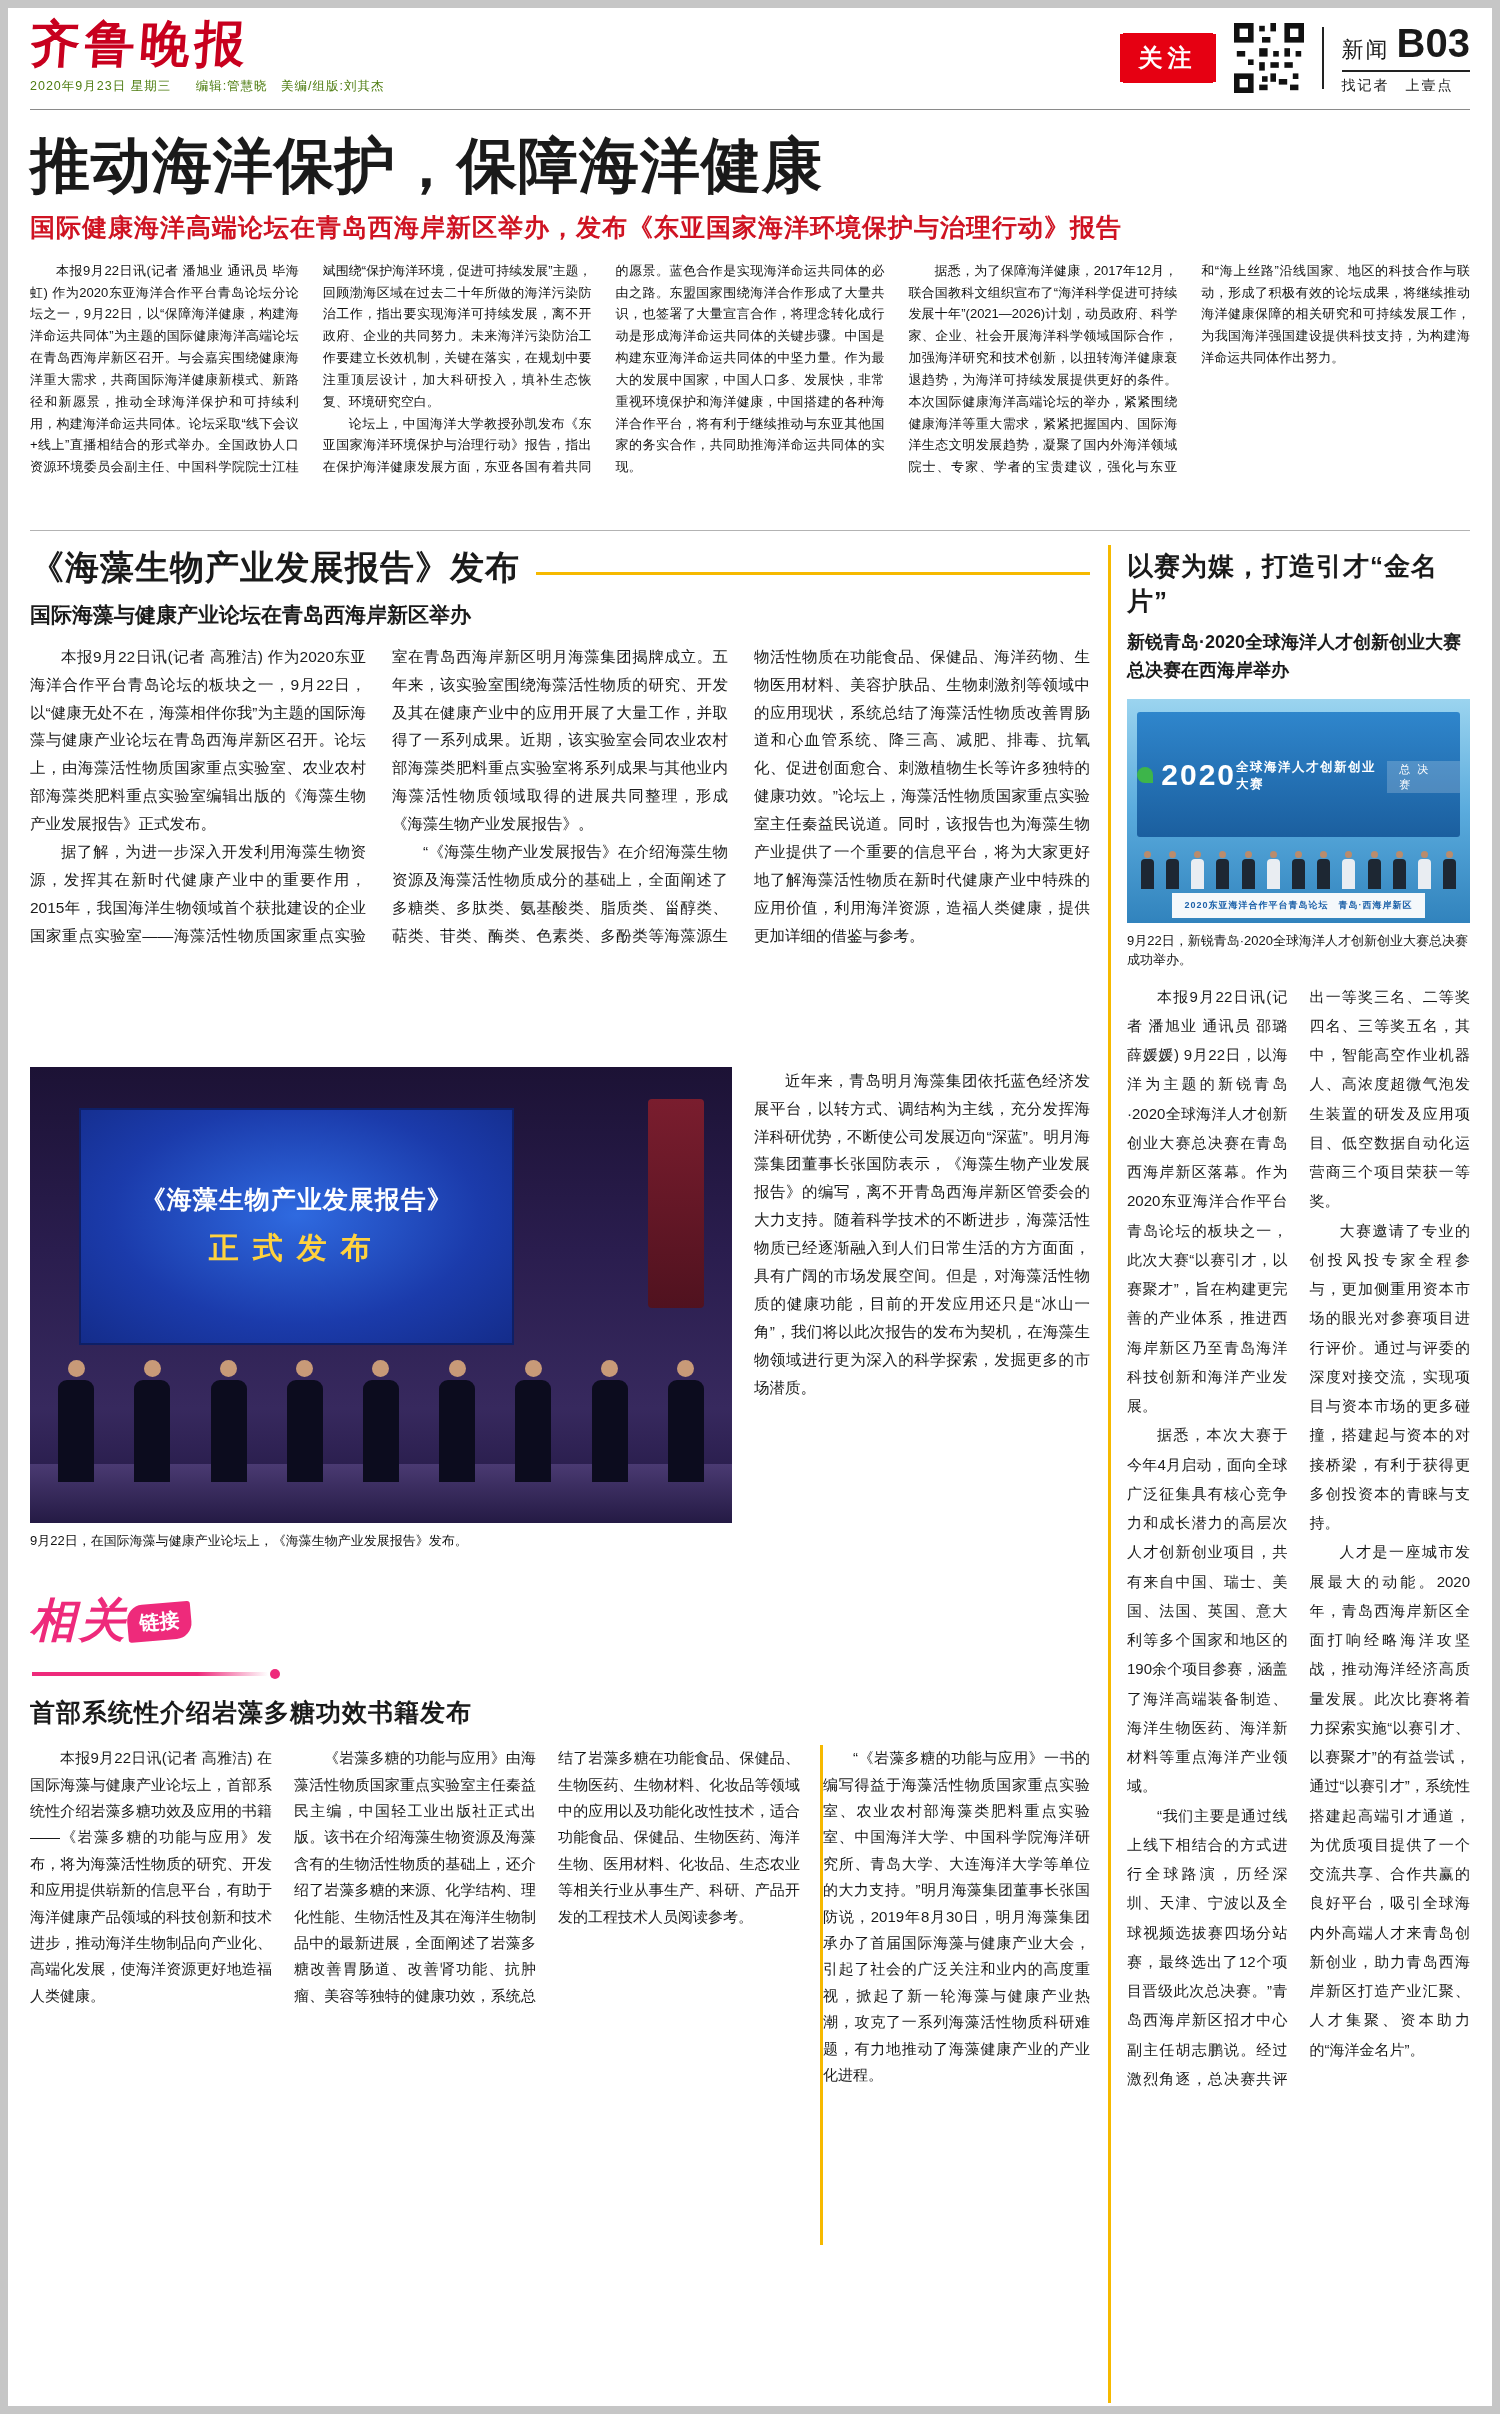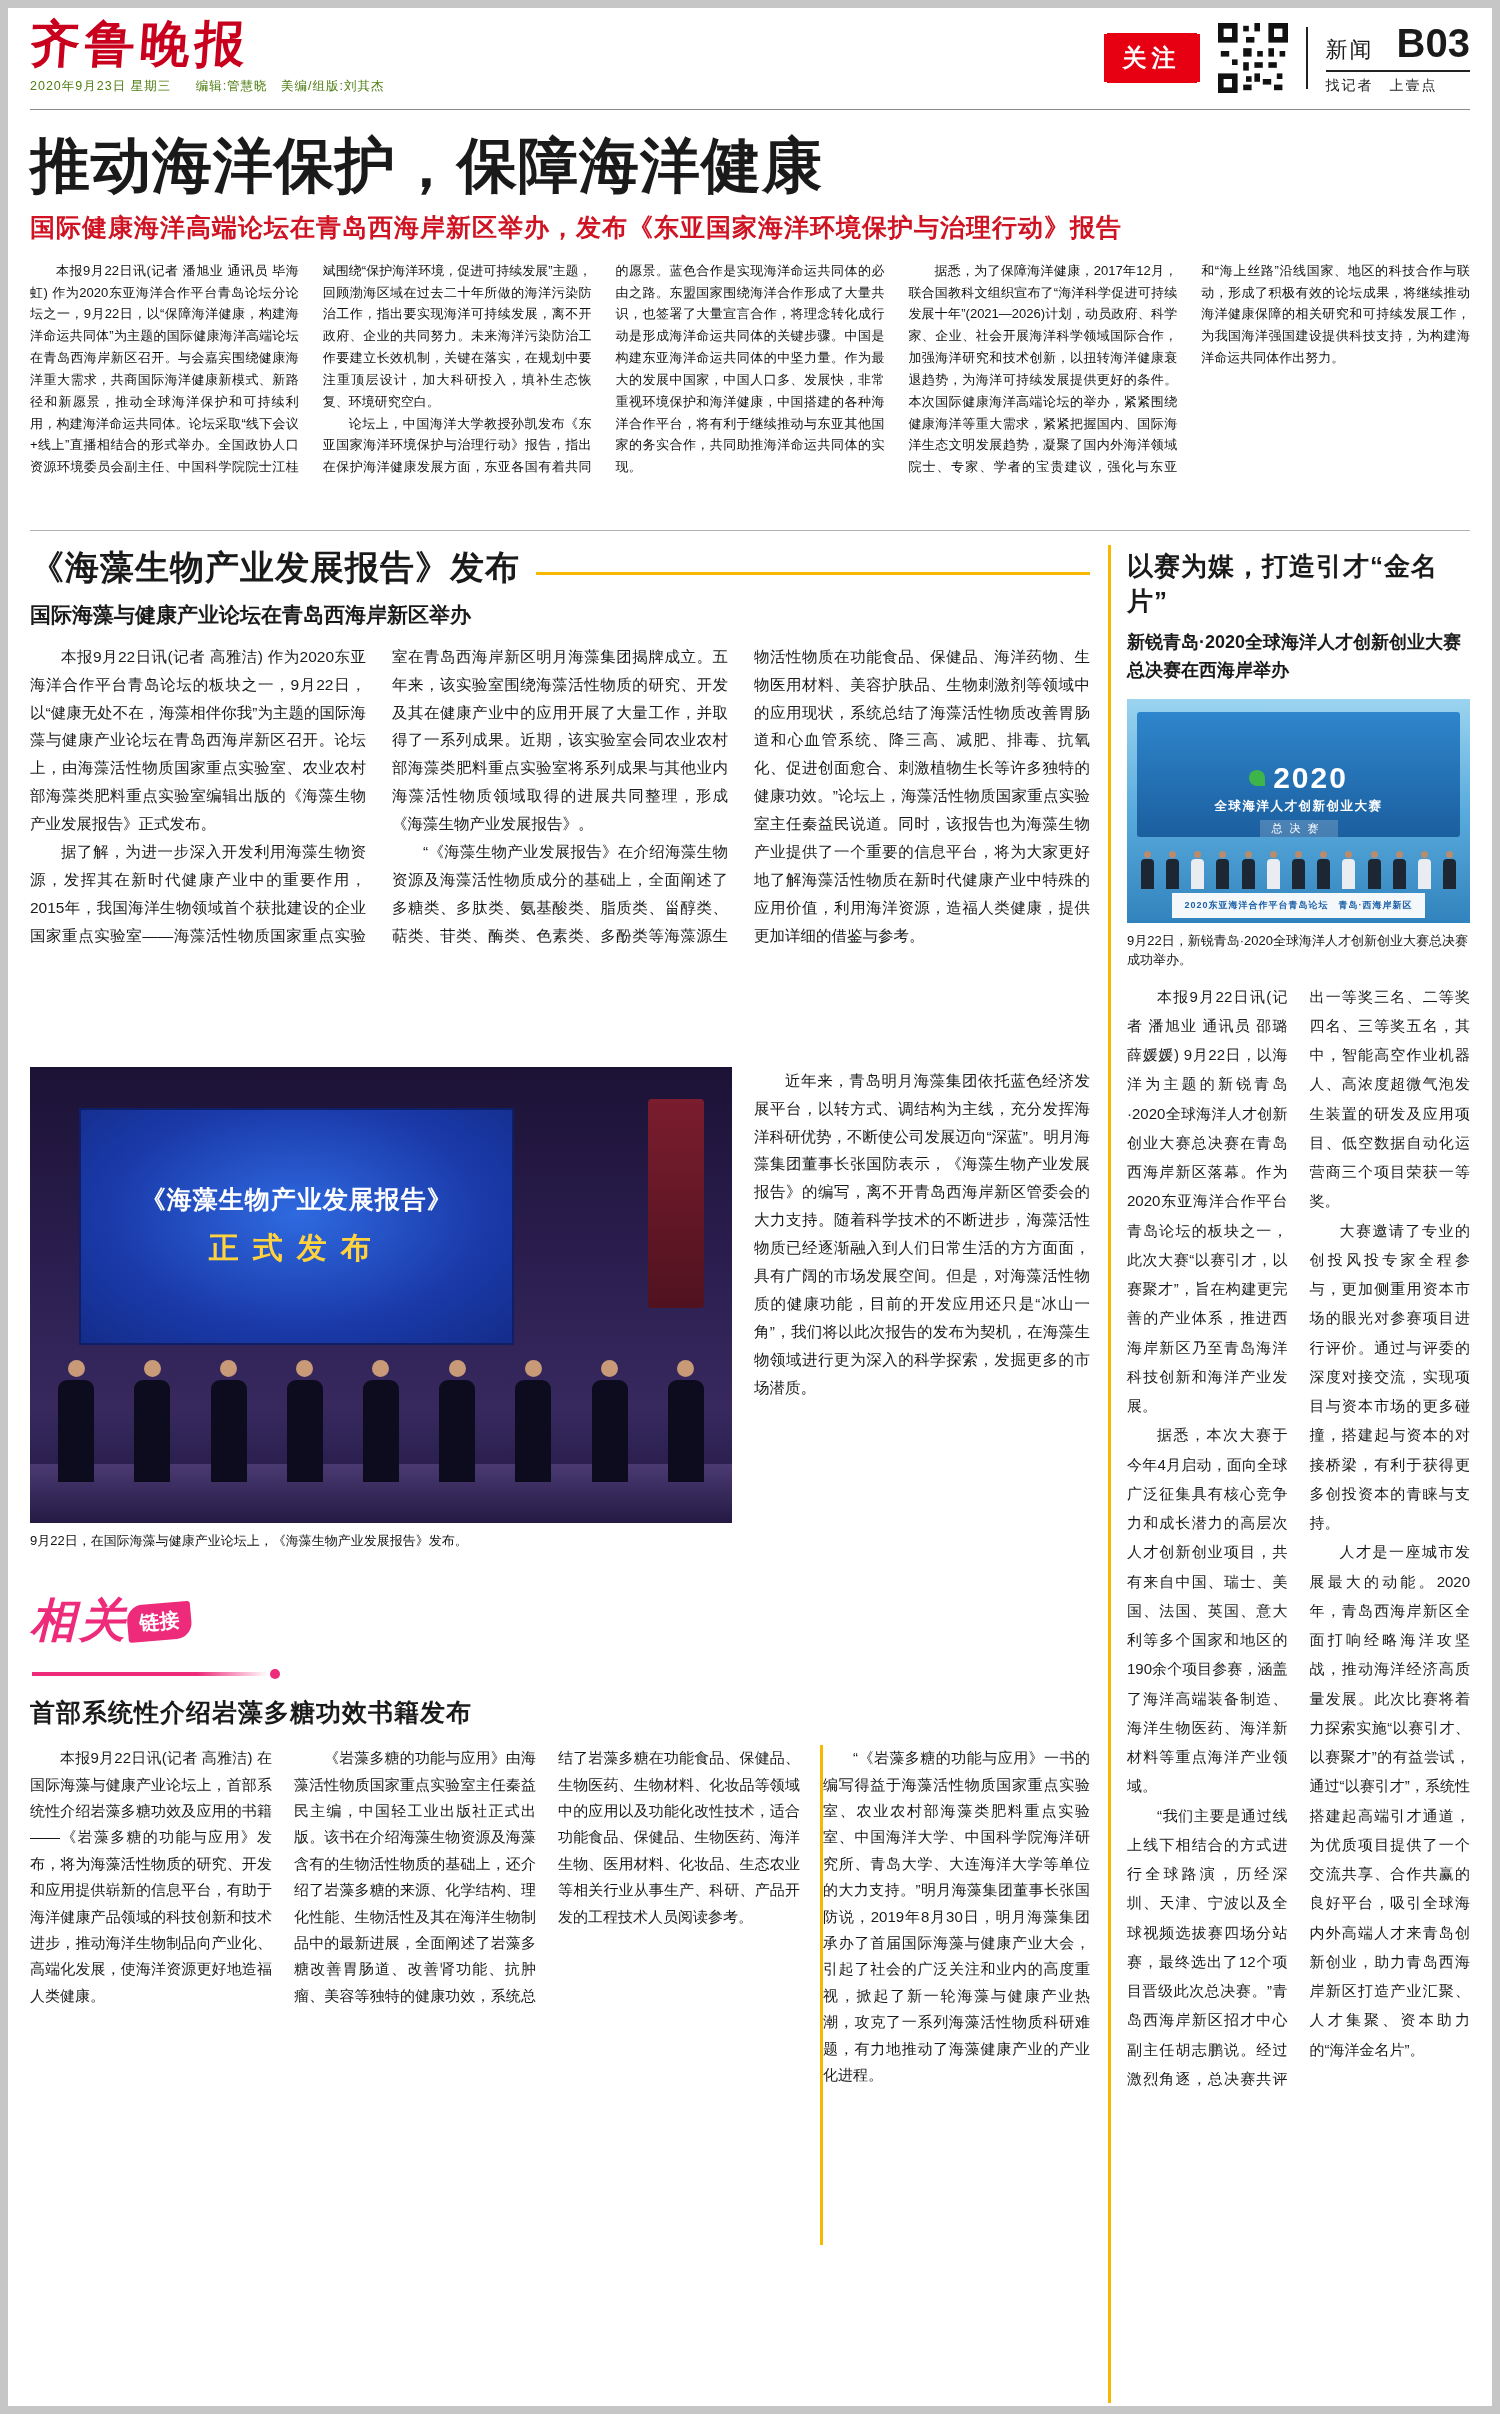--- a/index.html
+++ b/index.html
@@ -10,21 +10,21 @@
   .masthead-row { display:flex; justify-content:space-between; align-items:flex-start; border-bottom:1px solid #8a8a8a; padding-bottom:6px; height:92px; }
   .masthead { font-family:"DejaVu Serif","Liberation Serif",serif; font-size:50px; font-weight:bold; color:#c8001e; letter-spacing:5px; transform:skewX(-4deg); line-height:1.05; }
   .dateline { font-size:12.5px; color:#4d7c0f; margin-top:7px; letter-spacing:1px; }
   .dateline .editors { margin-left:20px; }
   .mast-right { display:flex; align-items:center; gap:18px; height:80px; }
   .attention-wrap { display:flex; align-items:center; }
   .redbar { width:3px; height:48px; background:#e60012; }
   .attention { background:#e60012; color:#fff; font-size:24px; font-weight:bold; padding:9px 16px; letter-spacing:5px; }
   .qr svg { display:block; }
   .sec-divider { width:2px; height:62px; background:#222; }
-  .sec-row { display:flex; align-items:baseline; gap:23px; }
+  .sec-row { display:flex; align-items:baseline; gap:7px; }
   .sec-label { font-size:22px; letter-spacing:2px; }
   .page-num { font-size:40px; font-weight:900; }
   .tagline { border-top:2px solid #222; margin-top:4px; padding-top:5px; font-size:14px; display:flex; gap:16px; letter-spacing:2px; }
 
   
   .main-article { padding-top:12px; }
   .main-title { font-size:60px; font-weight:900; margin:12px 0 12px; letter-spacing:1px; line-height:1.08; }
   .red-sub { color:#cf1322; font-size:25px; font-weight:700; margin:0 0 16px; letter-spacing:1px; }
   .main-body { column-count:5; column-gap:24px; height:254px; overflow:hidden; font-size:13px; line-height:1.68; text-align:justify; color:#111; }
   .main-body p, .seaweed-top p, .seaweed-side p, .book-main p, .book-quote p, .talent-body p { margin:0; text-indent:2em; }
@@ -67,21 +67,21 @@
   
   .book-title { font-size:25px; font-weight:900; margin:14px 0 0; letter-spacing:1px; }
   .book-body { display:flex; margin-top:16px; height:500px; overflow:hidden; }
   .book-main { flex:1; column-count:3; column-gap:22px; font-size:15px; line-height:1.76; text-align:justify; padding-right:20px; overflow:hidden; }
   .book-quote { width:270px; border-left:3px solid #f6b900; font-size:15px; line-height:1.76; text-align:justify; overflow:hidden; }
 
   
   .talent-title { font-size:26px; font-weight:900; margin:4px 0 10px; letter-spacing:1px; }
   .talent-sub { font-size:18px; font-weight:700; line-height:1.55; margin:0 0 14px; }
   .photo2 { height:224px; position:relative; overflow:hidden; background:linear-gradient(180deg,#9bd4ef 0%,#5aabdd 50%,#3183bd 100%); }
-  .p2-backdrop { position:absolute; left:3%; right:3%; top:6%; height:56%; background:linear-gradient(180deg,#2f86cc,#1b5f9f); display:flex; flex-direction:column; align-items:center; justify-content:flex-end; color:#fff; border-radius:3px; }
+  .p2-backdrop { position:absolute; left:3%; right:3%; top:6%; height:56%; background:linear-gradient(180deg,#2f86cc,#1b5f9f); display:flex; flex-direction:row; align-items:center; justify-content:flex-end; color:#fff; border-radius:3px; }
   .p2-year { font-size:30px; font-weight:900; letter-spacing:2px; display:flex; align-items:center; gap:8px; }
   .p2-year::before { content:""; width:16px; height:16px; border-radius:50% 50% 0 50%; background:#3db54a; display:inline-block; }
   .p2-title { font-size:12.5px; font-weight:700; letter-spacing:1.5px; margin-top:3px; }
   .p2-sub { font-size:11px; margin-top:5px; background:rgba(255,255,255,.2); padding:1px 12px; letter-spacing:7px; }
   .p2-people { position:absolute; bottom:15%; left:4%; right:4%; display:flex; justify-content:space-between; align-items:flex-end; }
   .photo2 .person .head { width:7px; height:7px; border-radius:50%; background:#b98c6d; margin:0 auto 1px; }
   .photo2 .person .torso { width:13px; height:30px; background:#1d2733; border-radius:4px 4px 0 0; }
   .photo2 .person:nth-child(3n) .torso { background:#e9edf2; }
   .p2-strip { position:absolute; bottom:2%; left:13%; right:13%; height:11%; background:#f4f8fb; color:#1a5fa8; display:flex; align-items:center; justify-content:center; font-size:9px; font-weight:700; letter-spacing:1px; }
   .talent-caption { margin-top:8px; }

